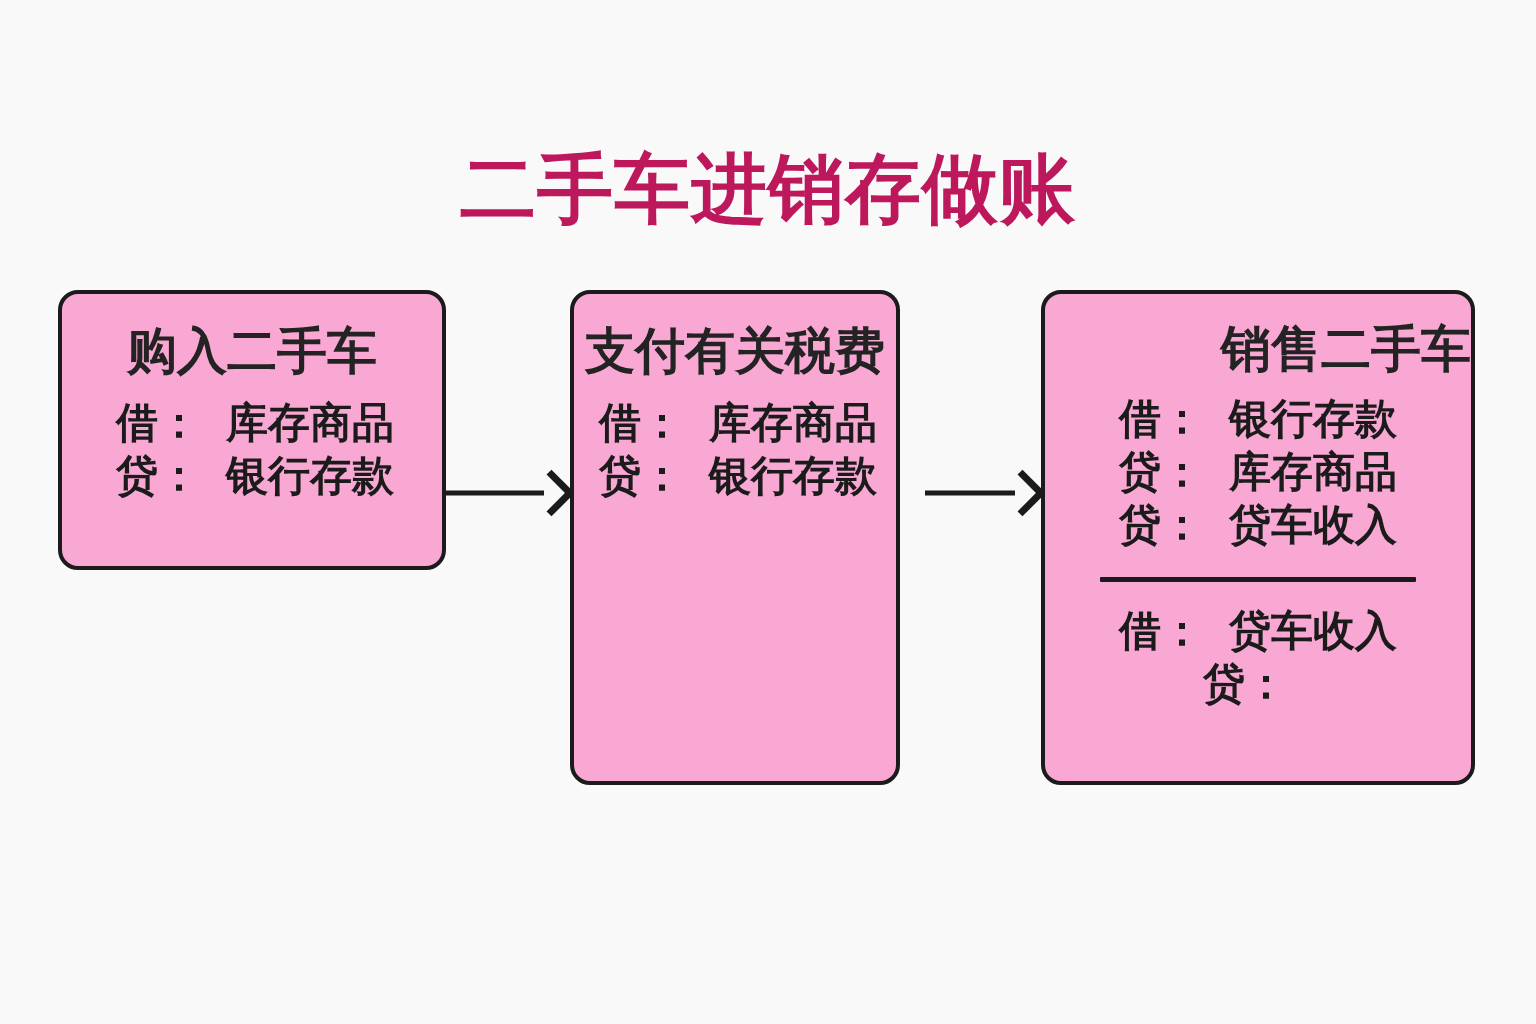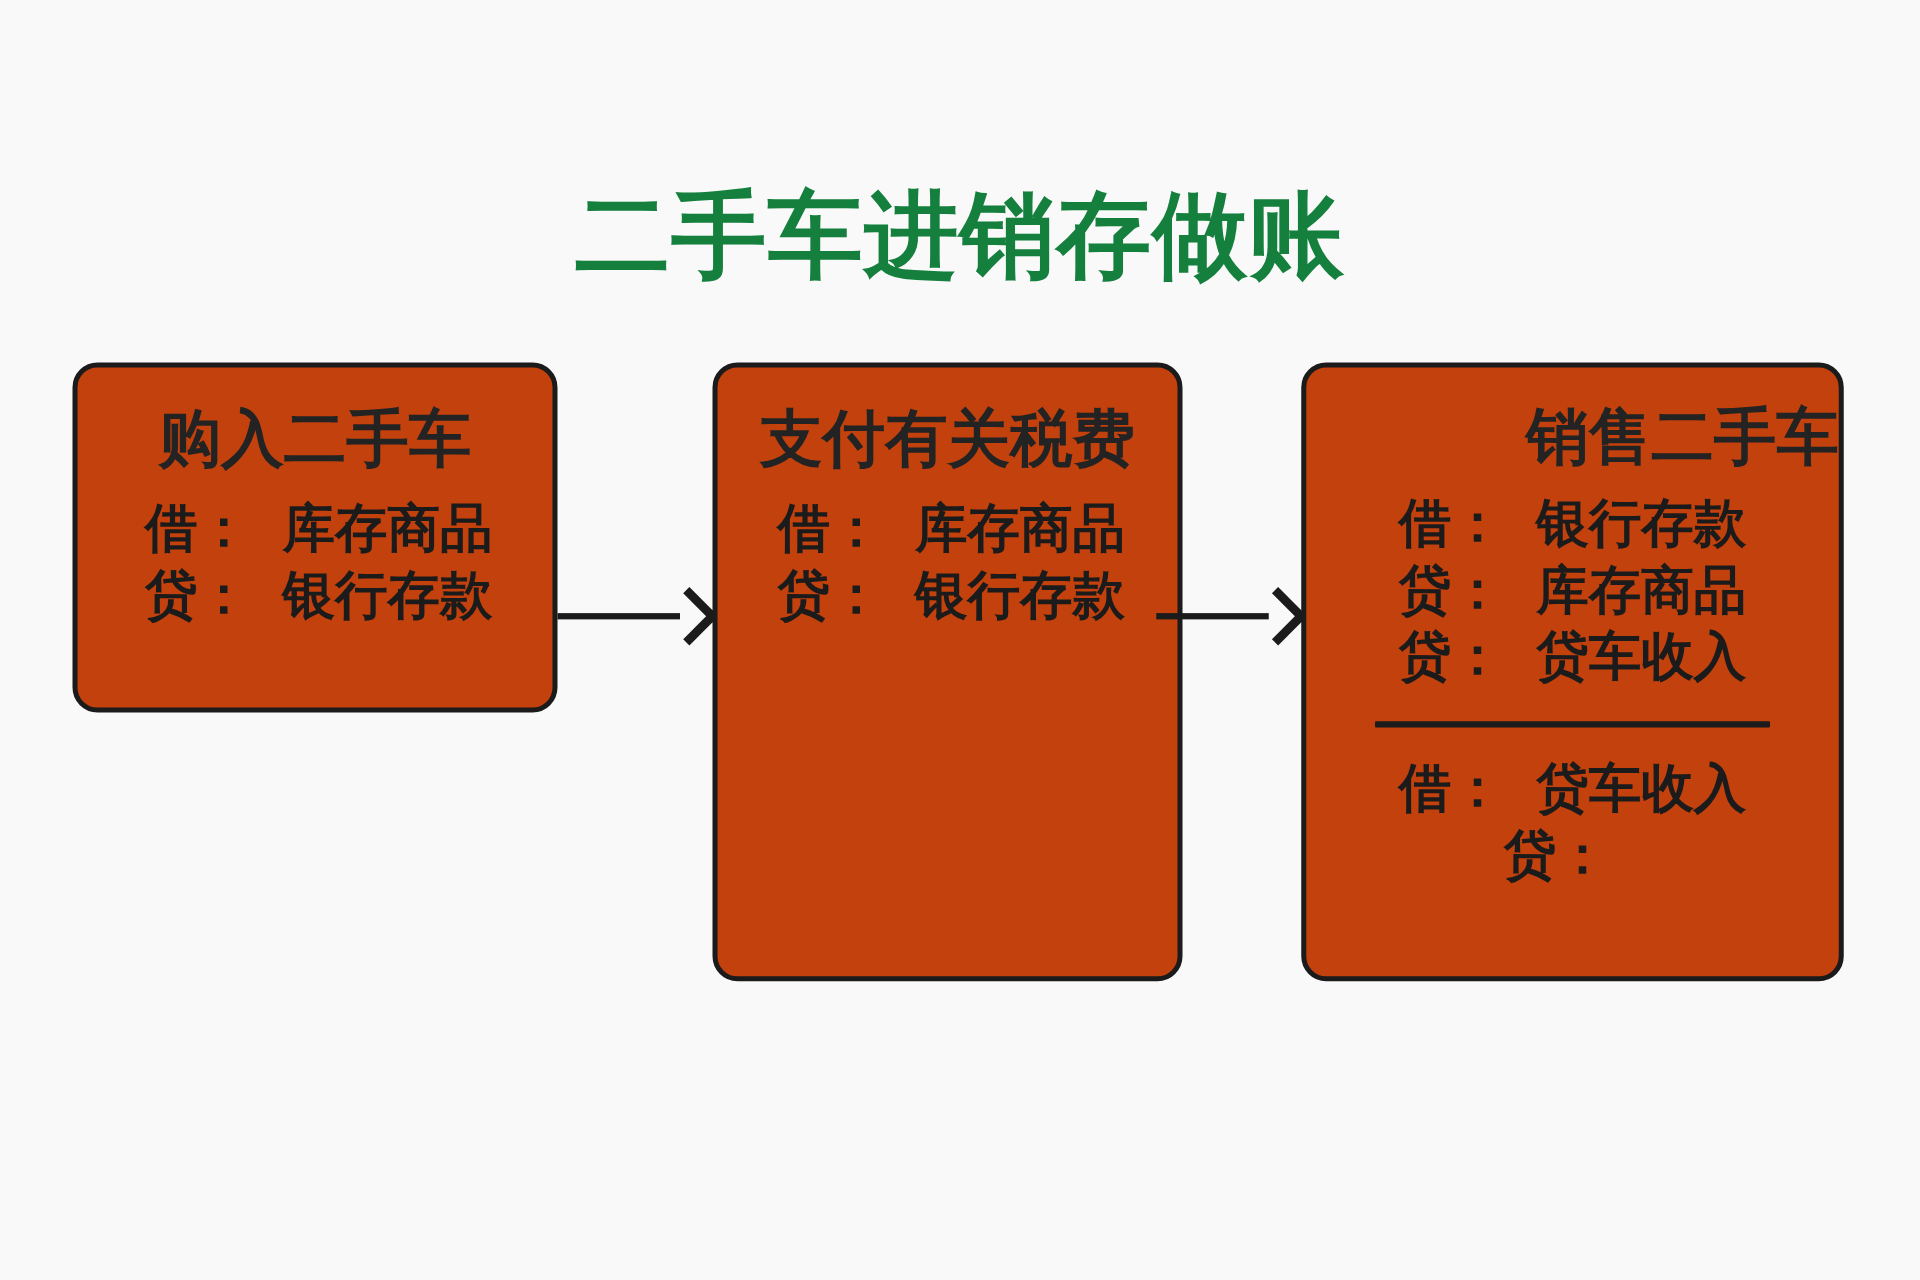--- a/index.html
+++ b/index.html
@@ -26,30 +26,30 @@
   .page-title {
     position: absolute;
     left: 0;
     top: 96px;
     width: 1536px;
     text-align: center;
     font-size: 76px;
     line-height: 84px;
     font-weight: 700;
     letter-spacing: 1px;
-    color: #15803d;
+    color: #be185d;
     white-space: nowrap;
     font-family: Liberation Serif, serif;
   }
 
   
   .flow-box {
     position: absolute;
     box-sizing: border-box;
-    background: #c2410c;
+    background: #f9a8d4;
     border: 4px solid #1b1b1b;
     border-radius: 20px;
   }
 
   .box-heading {
     text-align: center;
     font-size: 50px;
     line-height: 58px;
     font-weight: 700;
     color: #232323;
@@ -95,21 +95,21 @@
   #box-purchase .entry-list {
     margin-top: 16px;
     padding-left: 6px;
   }
   #box-purchase .entry-line .side { width: 110px; }
 
   
   #box-tax {
     left: 570px;
     top: 290px;
-    width: 376px;
+    width: 330px;
     height: 495px;
   }
   #box-tax .box-heading {
     margin-top: 28px;
   }
   #box-tax .entry-list {
     margin-top: 16px;
     padding-left: 6px;
   }
   #box-tax .entry-line .side { width: 110px; }

